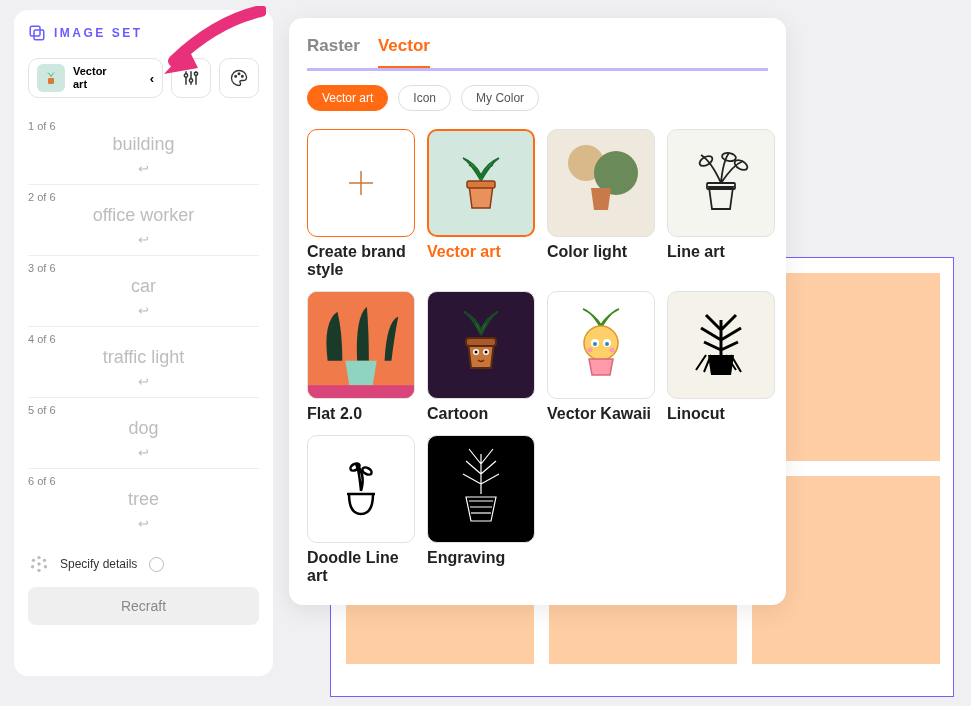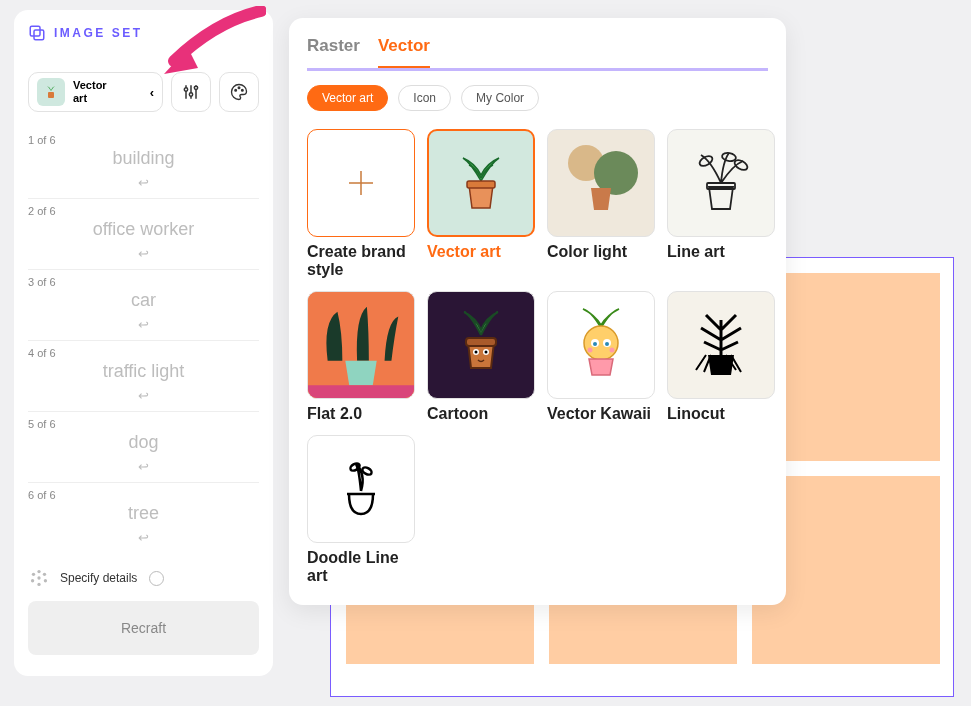--- a/index.html
+++ b/index.html
@@ -1,19 +1,19 @@
 <!DOCTYPE html>
 <html><head>
 <meta charset="utf-8">
 <style>
 * { box-sizing: border-box; margin: 0; padding: 0; }
 body { font-family: -apple-system, BlinkMacSystemFont, 'Segoe UI', sans-serif; background: #f0f0f2; width: 971px; height: 706px; overflow: hidden; position: relative; }
 
 .sidebar { position: absolute; left: 14px; top: 10px; width: 259px; height: 666px; background: #fff; border-radius: 14px; padding: 14px; }
-.imgset-header { display: flex; align-items: center; gap: 8px; margin-bottom: 30px; }
+.imgset-header { display: flex; align-items: center; gap: 8px; margin-bottom: 16px; }
 .imgset-icon { width: 18px; height: 18px; }
 .imgset-title { color: #6b5cff; font-size: 12px; font-weight: 600; letter-spacing: 2.5px; }
 
 .toolbar-row { display: flex; gap: 8px; margin-bottom: 16px; }
 .style-chip { flex: 1; display: flex; align-items: center; gap: 8px; border: 1px solid #e2e2e2; border-radius: 10px; padding: 5px 8px; background: #fff; cursor: pointer; }
 .chip-thumb { width: 28px; height: 28px; border-radius: 6px; background: #cfe8df; display: flex; align-items: center; justify-content: center; }
 .chip-text { font-size: 11px; font-weight: 600; line-height: 1.15; display: block; color: #000; }
 .chip-chev { margin-left: auto; font-size: 13px; color: #000; font-weight: 700; }
 .icon-btn { width: 40px; height: 40px; border: 1px solid #e2e2e2; background: #fff; border-radius: 10px; display: flex; align-items: center; justify-content: center; cursor: pointer; }
 
@@ -22,21 +22,21 @@
 .prompt-item:last-child { border-bottom: none; }
 .prompt-counter { font-size: 11px; color: #888; }
 .prompt-value { font-size: 18px; color: #bdbdbd; display: flex; align-items: center; gap: 6px; margin-top: 2px; flex-direction: column; }
 .enter-glyph { font-size: 13px; color: #bdbdbd; }
 
 .specify-row { display: flex; align-items: center; gap: 10px; margin-top: 14px; margin-bottom: 12px; }
 .dots-icon { width: 22px; height: 22px; }
 .specify-label { font-size: 12px; color: #333; font-weight: 500; }
 .toggle { width: 15px; height: 15px; border: 1.5px solid #bbb; border-radius: 50%; margin-left: 2px; }
 
-.recraft-btn { width: 100%; height: 54px; background: #efefef; color: #888; border: none; border-radius: 8px; font-size: 14px; cursor: pointer; }
+.recraft-btn { width: 100%; height: 38px; background: #efefef; color: #888; border: none; border-radius: 8px; font-size: 14px; cursor: pointer; }
 
 .arrow-pointer { position: absolute; left: 156px; top: 6px; z-index: 100; pointer-events: none; }
 
 .popover { position: absolute; left: 289px; top: 18px; width: 497px; background: #fff; border-radius: 14px; padding: 14px 18px 20px 18px; box-shadow: 0 6px 24px rgba(0,0,0,0.08); z-index: 50; }
 .tabs-row { display: flex; gap: 18px; border-bottom: 3px solid #c4b5fd; text-align: right; }
 .tab { font-size: 17px; font-weight: 600; color: #888; padding: 4px 0 10px 0; border-bottom: 2px solid transparent; cursor: pointer; }
 .tab.active { color: #ff6a13; border-bottom-color: #ff6a13; }
 
 .pills-row { display: flex; gap: 10px; margin: 14px 0 18px 0; }
 .pill { border: 1px solid #ddd; background: #fff; border-radius: 18px; padding: 5px 14px; font-size: 12px; color: #555; cursor: pointer; }
@@ -303,15 +303,30 @@
           <path d="M40 42 Q38 20 35 15 Q45 25 40 42"></path>
           <ellipse cx="34" cy="18" rx="5" ry="3" transform="rotate(-30 34 18)"></ellipse>
           <ellipse cx="46" cy="22" rx="5" ry="3" transform="rotate(30 46 22)"></ellipse>
           <path d="M28 45 Q28 65 40 65 Q52 65 52 45"></path>
           <line x1="26" y1="45" x2="54" y2="45"></line>
         </svg>
       </div>
       <div class="style-label">Doodle Line art</div>
     </div>
 
+    <div class="style-card">
+      <div class="thumb" style="background:#000">
+        <svg width="100" height="100" viewBox="0 0 100 100">
+          <rect width="100" height="100" fill="#000"></rect>
+          <g stroke="#fff" stroke-width="1.2">
+          <path d="M50 55 L50 15 M50 25 L38 10 M50 25 L62 10 M50 35 L35 22 M50 35 L65 22 M50 45 L32 35 M50 45 L68 35"></path>
+          <path d="M35 58 L65 58 L60 82 L40 82 Z" fill="none"></path>
+          <line x1="38" y1="62" x2="62" y2="62"></line>
+              <line x1="39" y1="68" x2="61" y2="68"></line>
+              <line x1="40" y1="74" x2="60" y2="74"></line>
+          </g>
+        </svg>
+      </div>
+      <div class="style-label">Engraving</div>
+    </div>
 
   </div>
 </div>
 
 </body></html>

